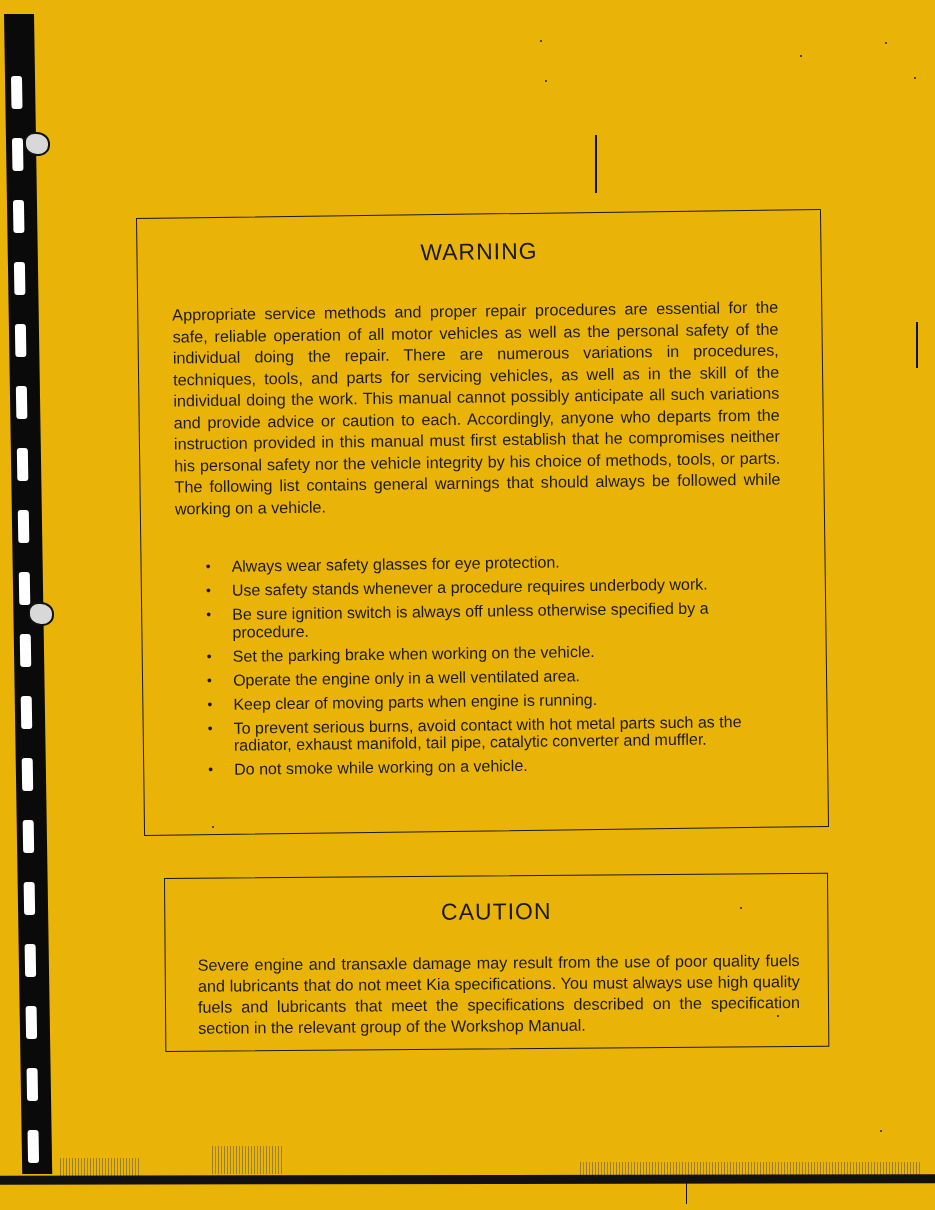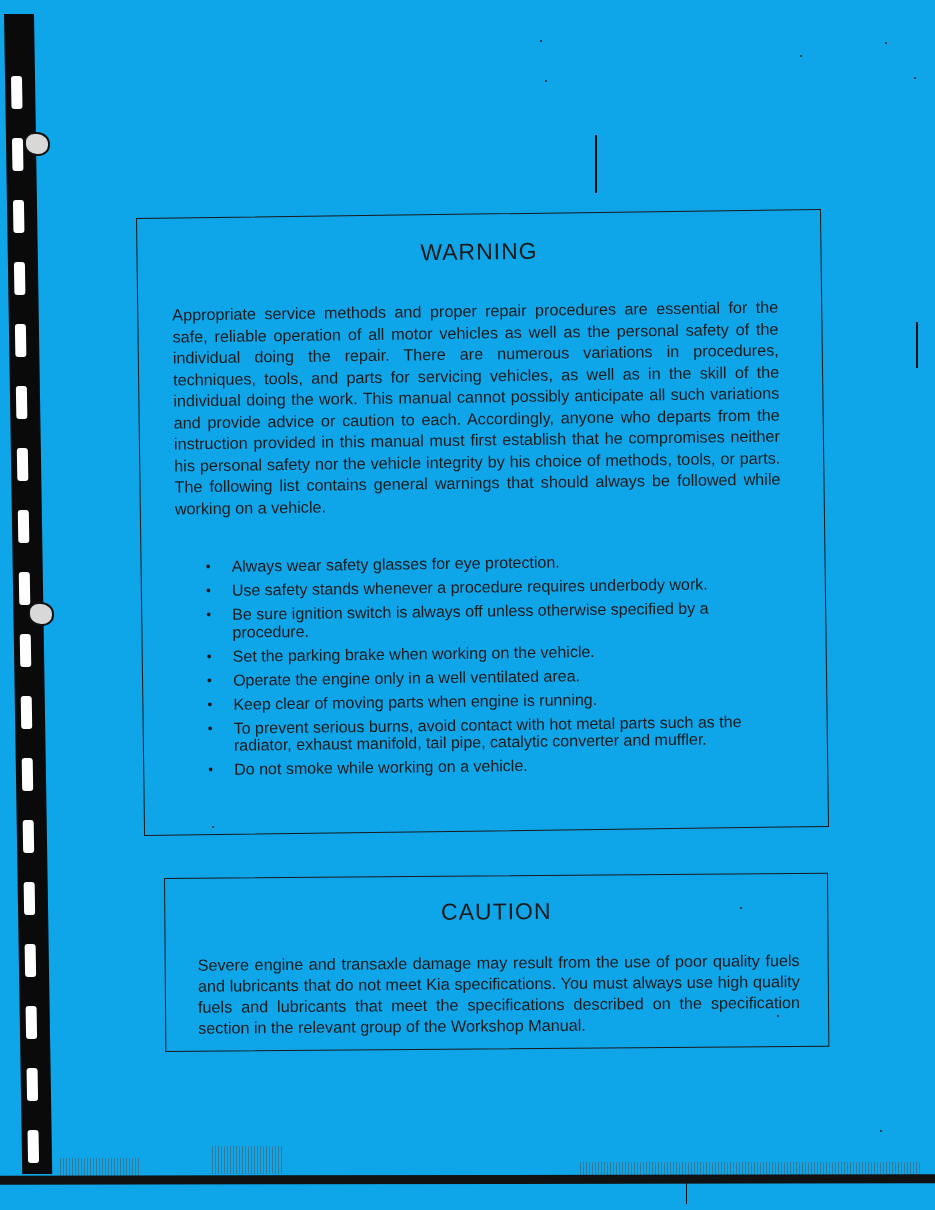--- a/index.html
+++ b/index.html
@@ -12,21 +12,21 @@
       height: 1210px;
       position: relative;
       overflow: hidden;
       font-family: "Liberation Sans", "DejaVu Sans", sans-serif;
       color: #1a1a1a;
     }
     .page {
       position: absolute;
       left: 0; top: 0;
       width: 935px; height: 1210px;
-      background: #0ea5e9;
+      background: #eab308;
     }
     
     .binding {
       position: absolute;
       left: 4px;
       top: 14px;
       width: 30px;
       height: 1160px;
       background: #0a0a0a;
       transform: skewX(0.9deg);

